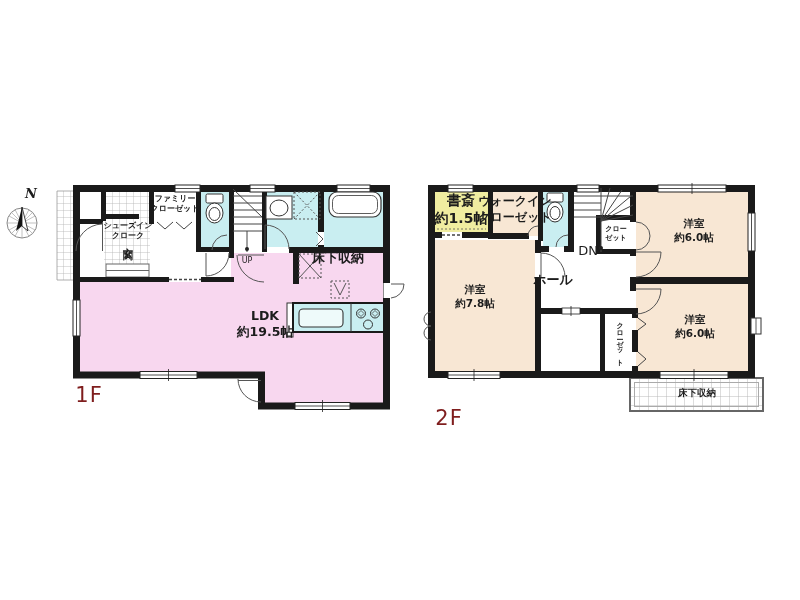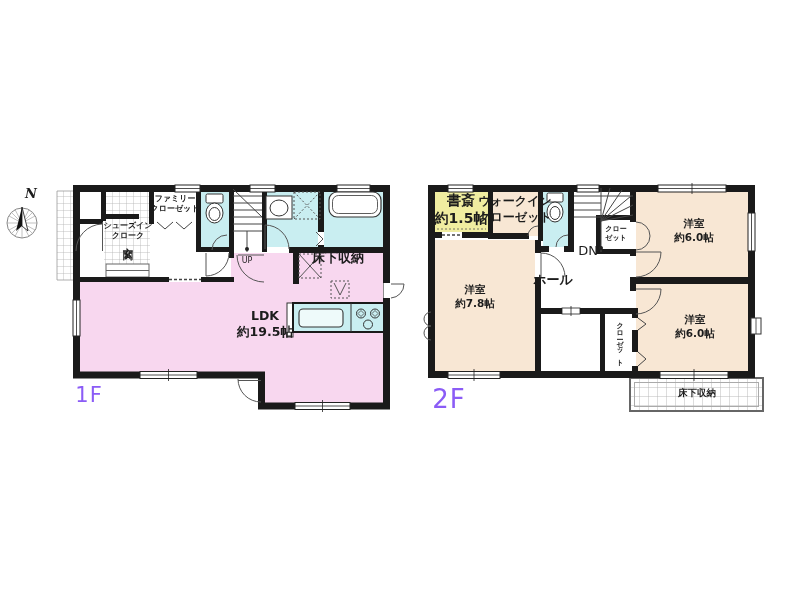--- a/index.html
+++ b/index.html
@@ -2,21 +2,21 @@
 <html><head>
 <meta charset="utf-8">
 <style>
   html,body{margin:0;padding:0;background:#fff;}
   #stage{position:relative;width:800px;height:600px;background:#ffffff;overflow:hidden;
          font-family:"DejaVu Sans",sans-serif;}
   #plan-svg{position:absolute;left:0;top:0;}
   .lbl{position:absolute;transform:translate(-50%,-50%);white-space:pre-line;text-align:center;
        font-weight:600;color:#1c1c1c;line-height:1.3;}
   .vert{writing-mode:vertical-rl;text-orientation:upright;white-space:pre;letter-spacing:2px;}
-  .floorlbl{font-weight:500;color:#8b5cf6;letter-spacing:1px;text-align:center;}
+  .floorlbl{font-weight:500;color:#7f1d1d;letter-spacing:1px;text-align:center;}
   .compassN{font-family:"DejaVu Serif",serif;font-style:italic;font-weight:bold;}
 </style>
 </head>
 <body>
 
 <div id="stage">
 <svg id="plan-svg" width="800" height="600" viewBox="0 0 800 600">
   <defs>
     <pattern id="tile" width="7" height="7" patternUnits="userSpaceOnUse">
       <path d="M7,0 L0,0 L0,7" fill="none" stroke="#b3b3b3" stroke-width="0.8"></path>
@@ -315,14 +315,14 @@
   <div class="lbl" style="left:588px;top:251px;font-size:13px;font-weight:400;">DN</div>
   <div class="lbl" style="left:694px;top:231px;font-size:10.5px;">洋室
 約6.0帖</div>
   <div class="lbl" style="left:475px;top:297px;font-size:10.5px;">洋室
 約7.8帖</div>
   <div class="lbl" style="left:553px;top:280px;font-size:13px;">ホール</div>
   <div class="lbl vert" style="left:619px;top:340px;font-size:7px;letter-spacing:1px;">クローゼット</div>
   <div class="lbl" style="left:695px;top:327px;font-size:10.5px;">洋室
 約6.0帖</div>
   <div class="lbl" style="left:697px;top:393px;font-size:9.5px;">床下収納</div>
-  <div class="lbl floorlbl" style="left:449px;top:400px;font-size:26px;">2F</div>
+  <div class="lbl floorlbl" style="left:449px;top:419px;font-size:21px;">2F</div>
 </div>
 
 </body></html>

